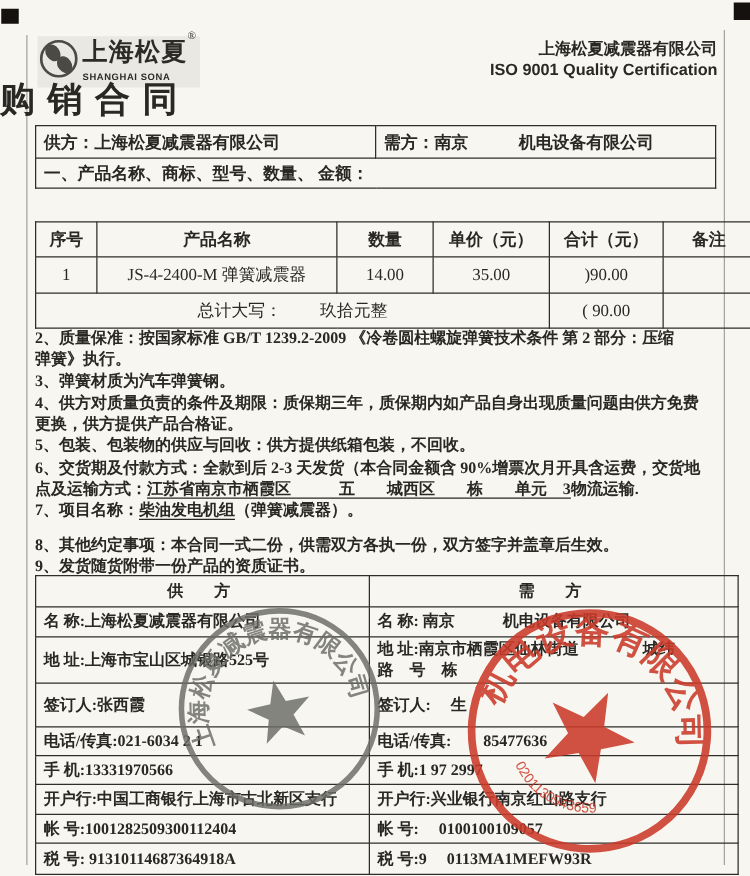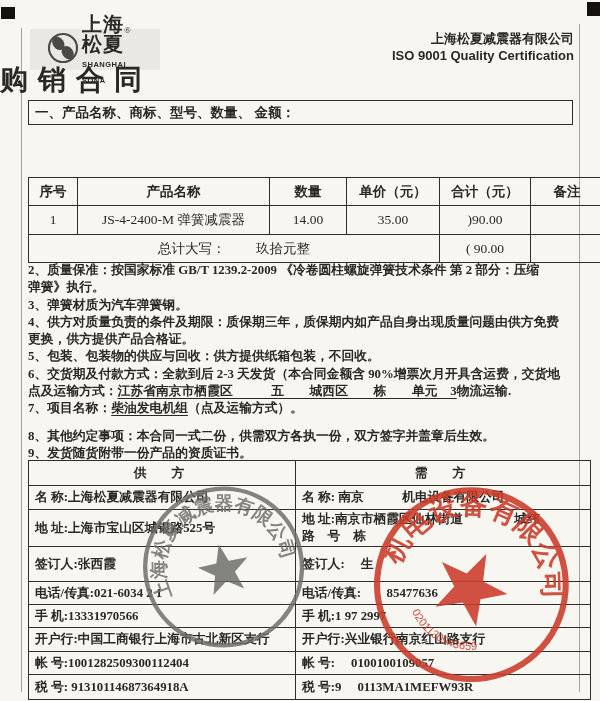--- a/index.html
+++ b/index.html
@@ -7,21 +7,21 @@
     position:relative;width:600px;height:701px;margin:0 auto;
     background:#f7f6f1;
     font-family:"Liberation Serif","DejaVu Serif",serif;
     color:#292825;overflow:hidden;
   }
   
   .corner-mark{position:absolute;background:#14110e;}
   .edge-line{position:absolute;width:1px;background:#a8a49c;}
   
   .logo-box{position:absolute;left:30px;top:29px;width:130px;height:41px;
-    background:#e9e8e3;display:flex;align-items:center;padding:0 16px;box-sizing:border-box;}
+    background:#e9e8e3;display:flex;align-items:center;padding:0 0;box-sizing:border-box;}
   .logo-text{line-height:1;margin-left:2px;}
   .brand-cn{font-size:20px;font-weight:bold;letter-spacing:1px;color:#2c2b28;font-family:"Liberation Sans","DejaVu Sans",sans-serif;}
   .brand-en{font-size:7.5px;font-weight:bold;letter-spacing:.5px;color:#2c2b28;font-family:"Liberation Sans","DejaVu Sans",sans-serif;text-align:center;}
   .reg-mark{font-size:9px;vertical-align:top;position:relative;top:-8px;}
   .company-right{position:absolute;right:26px;top:30px;text-align:right;
     font-size:13px;line-height:17px;font-weight:600;}
   .company-right .en{font-family:"Liberation Sans","DejaVu Sans",sans-serif;font-weight:600;}
   .doc-title{position:absolute;left:0;top:61px;width:100%;
     font-size:28px;font-weight:bold;letter-spacing:10px;}
   
@@ -77,20 +77,24 @@
     </span>
   </div>
   <div class="company-right">
     <div>上海松夏减震器有限公司</div>
     <div class="en">ISO 9001  Quality  Certification</div>
   </div>
   <div class="doc-title">购销合同</div>
 
   <table class="info-table">
     <tbody>
+        <tr>
+      <td style="width:50%;">供方：上海松夏减震器有限公司</td>
+      <td style="width:50%;">需方：南京　　　机电设备有限公司</td>
+    </tr>
     <tr>
       <td colspan="2" style="height:23px;">一、产品名称、商标、型号、数量、 金额：</td>
     </tr>
   </tbody>
     </table>
 
   <table class="prod-table">
     <tbody>
         <tr class="hdr">
       <td style="width:44px;">序号</td>
@@ -118,21 +122,21 @@
 
   <div class="clauses">
     <div>2、质量保准：按国家标准 GB/T 1239.2-2009 《冷卷圆柱螺旋弹簧技术条件 第 2 部分：压缩</div>
     <div>弹簧》执行。</div>
     <div>3、弹簧材质为汽车弹簧钢。</div>
     <div>4、供方对质量负责的条件及期限：质保期三年，质保期内如产品自身出现质量问题由供方免费</div>
     <div>更换，供方提供产品合格证。</div>
     <div>5、包装、包装物的供应与回收：供方提供纸箱包装，不回收。</div>
     <div>6、交货期及付款方式：全款到后 2-3 天发货（本合同金额含 90%增票次月开具含运费，交货地</div>
     <div><span>点及运输方式：</span><span class="u">江苏省南京市栖霞区　　　五　　城西区　　栋　　单元　3</span><span>物流运输.</span></div>
-    <div><span>7、项目名称：</span><span class="u">柴油发电机组</span><span>（点及运输方式）。</span></div>
+    <div><span>7、项目名称：</span><span class="u">柴油发电机组</span><span>（弹簧减震器）。</span></div>
     <div class="clause-gap"></div>
     <div>8、其他约定事项：本合同一式二份，供需双方各执一份，双方签字并盖章后生效。</div>
     <div>9、发货随货附带一份产品的资质证书。</div>
   </div>
 
   <table class="party-table">
     <tbody>
         <tr>
       <td class="hd" style="width:254px;">供　方</td>
       <td class="hd" style="width:282px;">需　方</td>

